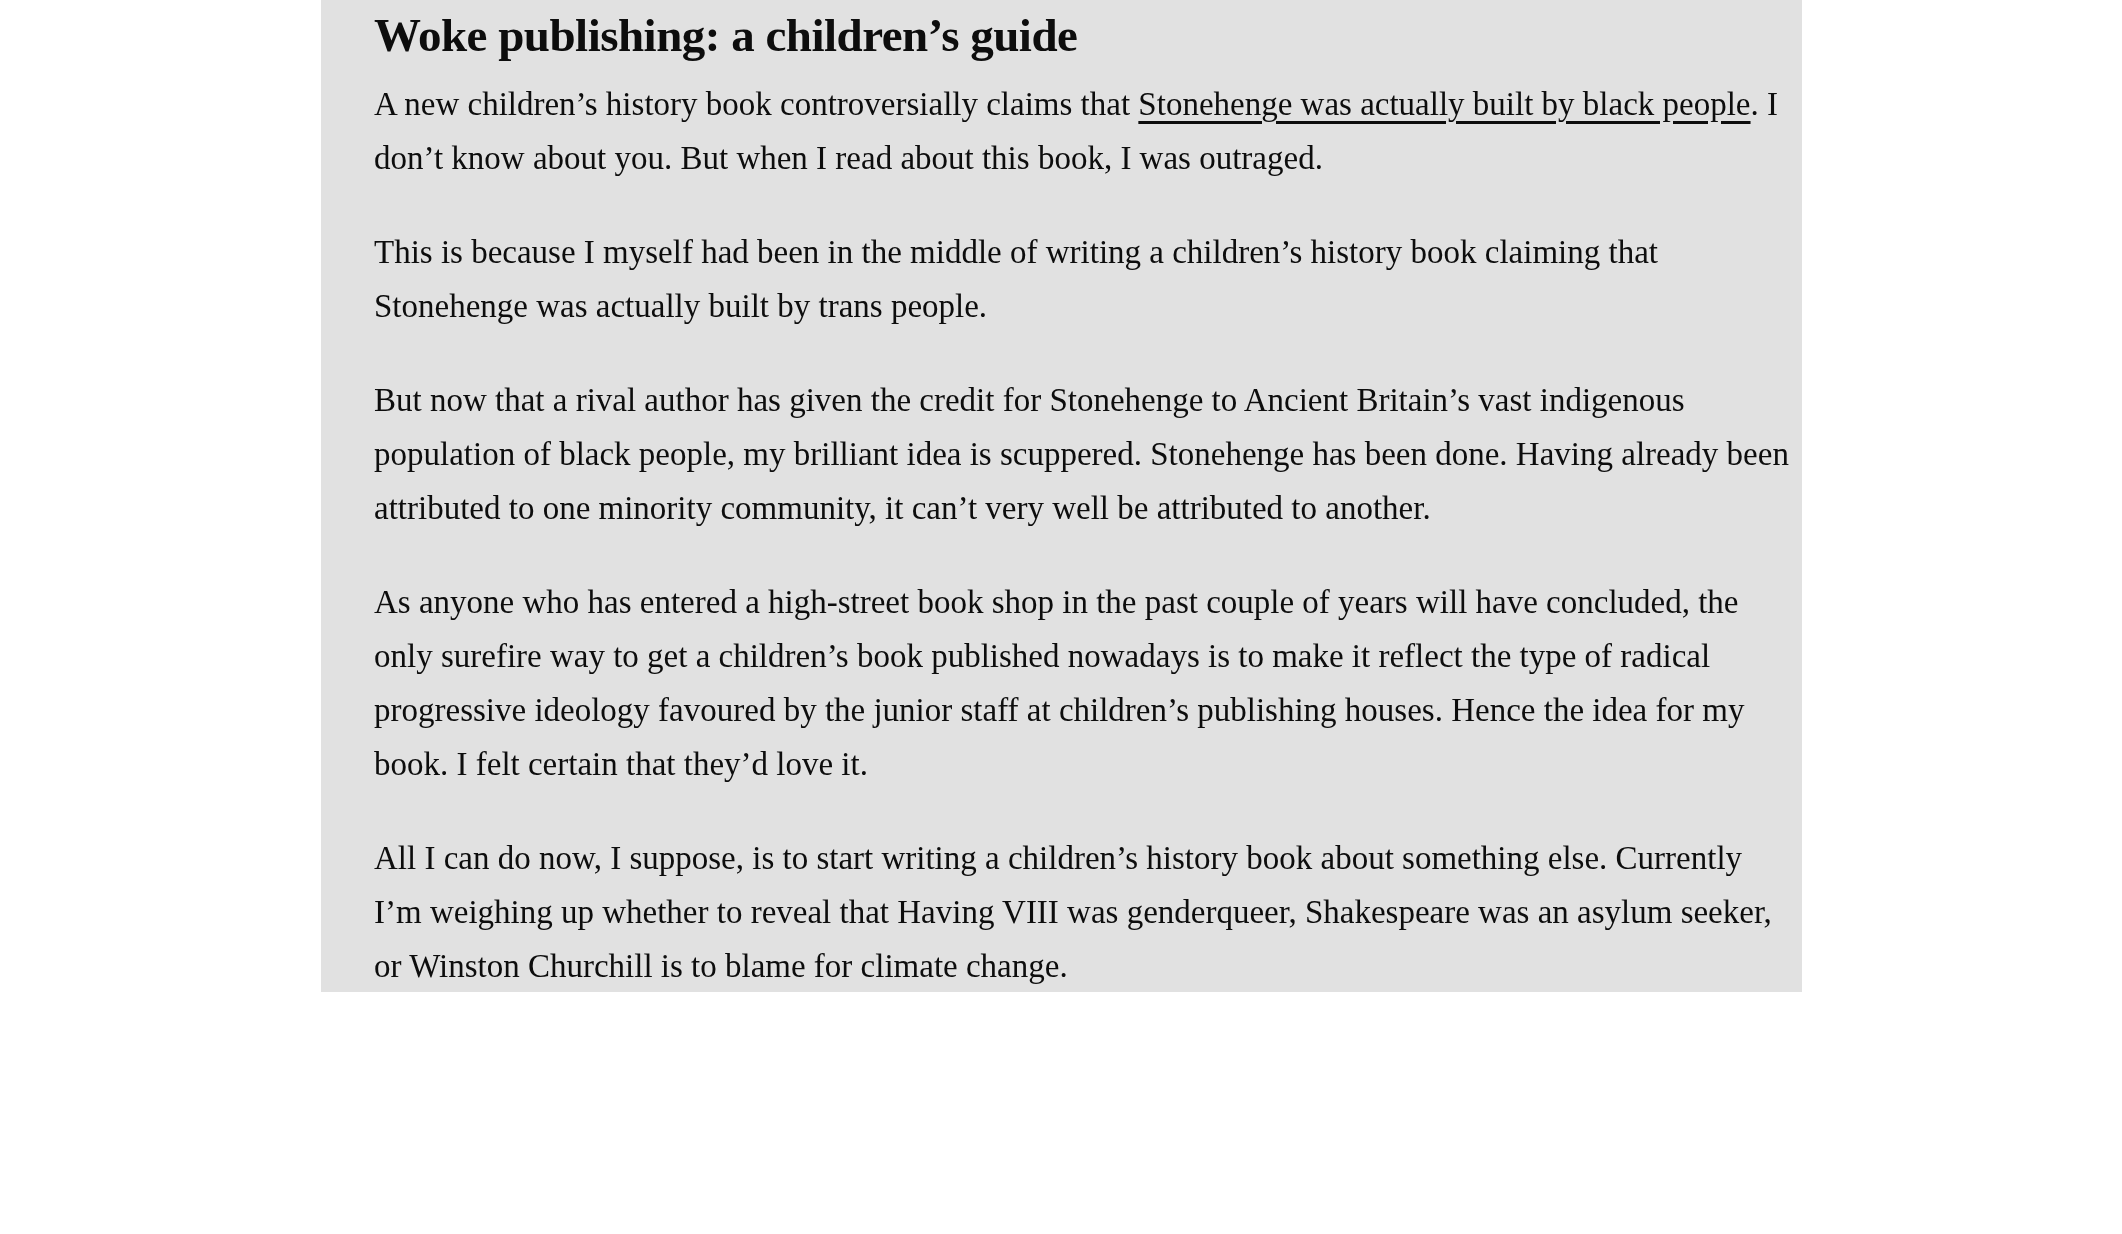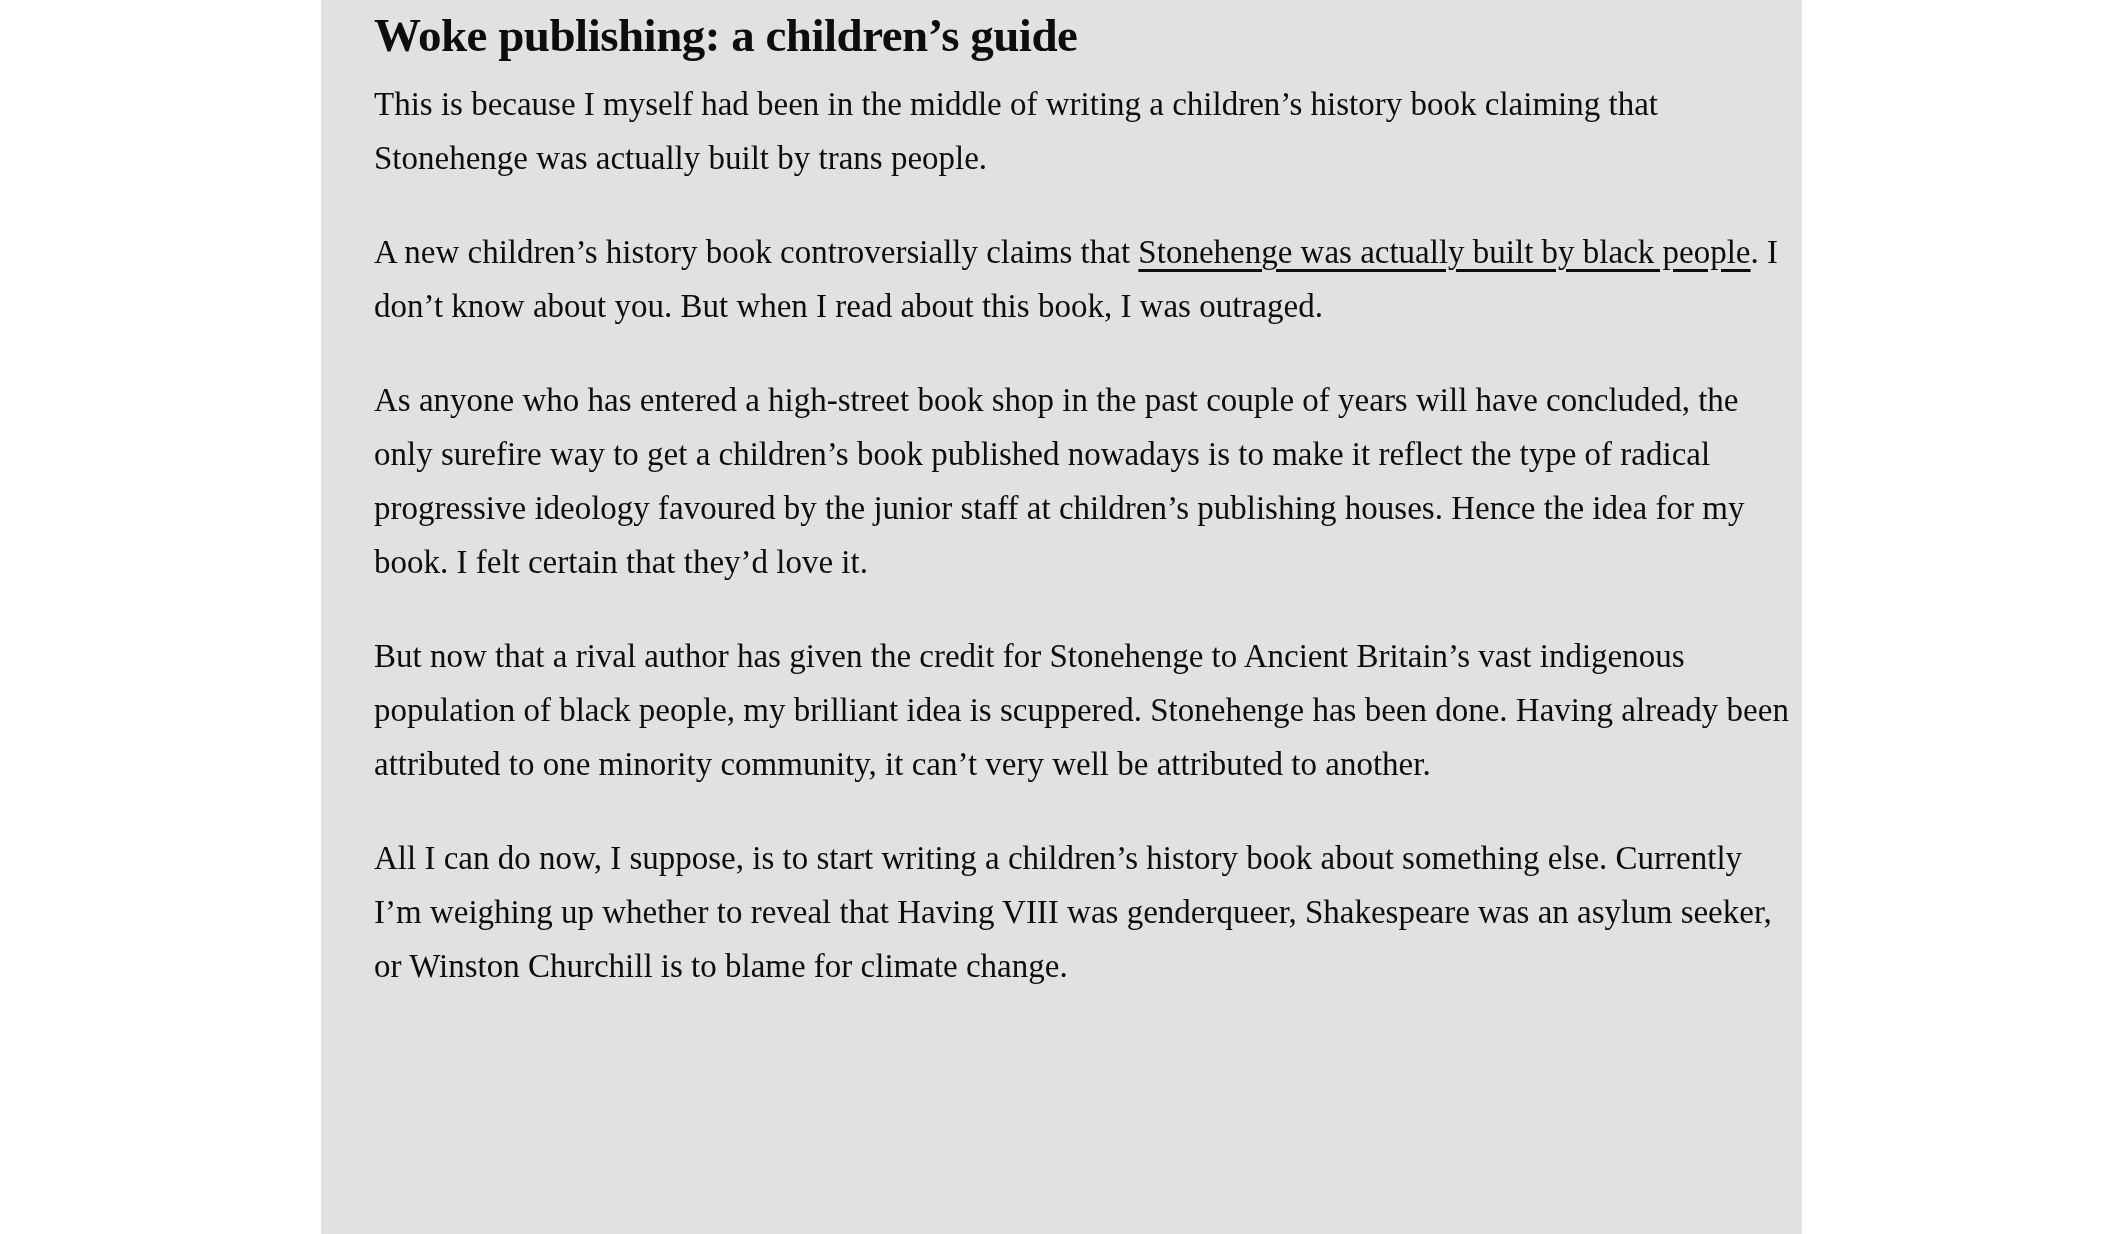--- a/index.html
+++ b/index.html
@@ -15,21 +15,21 @@
     width: 2122px;
     height: 1234px;
     background: #ffffff;
     overflow: hidden;
   }
   .article-panel {
     position: absolute;
     left: 321px;
     top: 0;
     width: 1481px;
-    height: 1234px;
+    height: 992px;
     background: #e1e1e1;
     box-sizing: border-box;
     padding: 8px 10px 0 53px;
     color: #0d0d0d;
   }
   .article-title {
     font-size: 47px;
     line-height: 54px;
     font-weight: 700;
     letter-spacing: -0.5px;
@@ -51,24 +51,24 @@
   }
 </style>
 </head>
 <body>
 
 <div class="page">
   <main class="article-panel">
 
     <h1 class="article-title">Woke publishing: a children’s guide</h1>
 
+    <p class="article-paragraph"><span>A new children’s history book controversially claims that </span><a href="#" class="article-link">Stonehenge was actually built by black people</a><span>. I don’t know about you. But when I read about this book, I was outraged.</span></p>
+
     <p class="article-paragraph">This is because I myself had been in the middle of writing a children’s history book claiming that Stonehenge was actually built by trans people.</p>
 
-    <p class="article-paragraph"><span>A new children’s history book controversially claims that </span><a href="#" class="article-link">Stonehenge was actually built by black people</a><span>. I don’t know about you. But when I read about this book, I was outraged.</span></p>
+    <p class="article-paragraph">But now that a rival author has given the credit for Stonehenge to Ancient Britain’s vast indigenous population of black people, my brilliant idea is scuppered. Stonehenge has been done. Having already been attributed to one minority community, it can’t very well be attributed to another.</p>
 
     <p class="article-paragraph">As anyone who has entered a high-street book shop in the past couple of years will have concluded, the only surefire way to get a children’s book published nowadays is to make it reflect the type of radical progressive ideology favoured by the junior staff at children’s publishing houses. Hence the idea for my book. I felt certain that they’d love it.</p>
-
-    <p class="article-paragraph">But now that a rival author has given the credit for Stonehenge to Ancient Britain’s vast indigenous population of black people, my brilliant idea is scuppered. Stonehenge has been done. Having already been attributed to one minority community, it can’t very well be attributed to another.</p>
 
     <p class="article-paragraph">All I can do now, I suppose, is to start writing a children’s history book about something else. Currently I’m weighing up whether to reveal that Having VIII was genderqueer, Shakespeare was an asylum seeker, or Winston Churchill is to blame for climate change.</p>
 
   </main>
 </div>
 
 </body></html>

